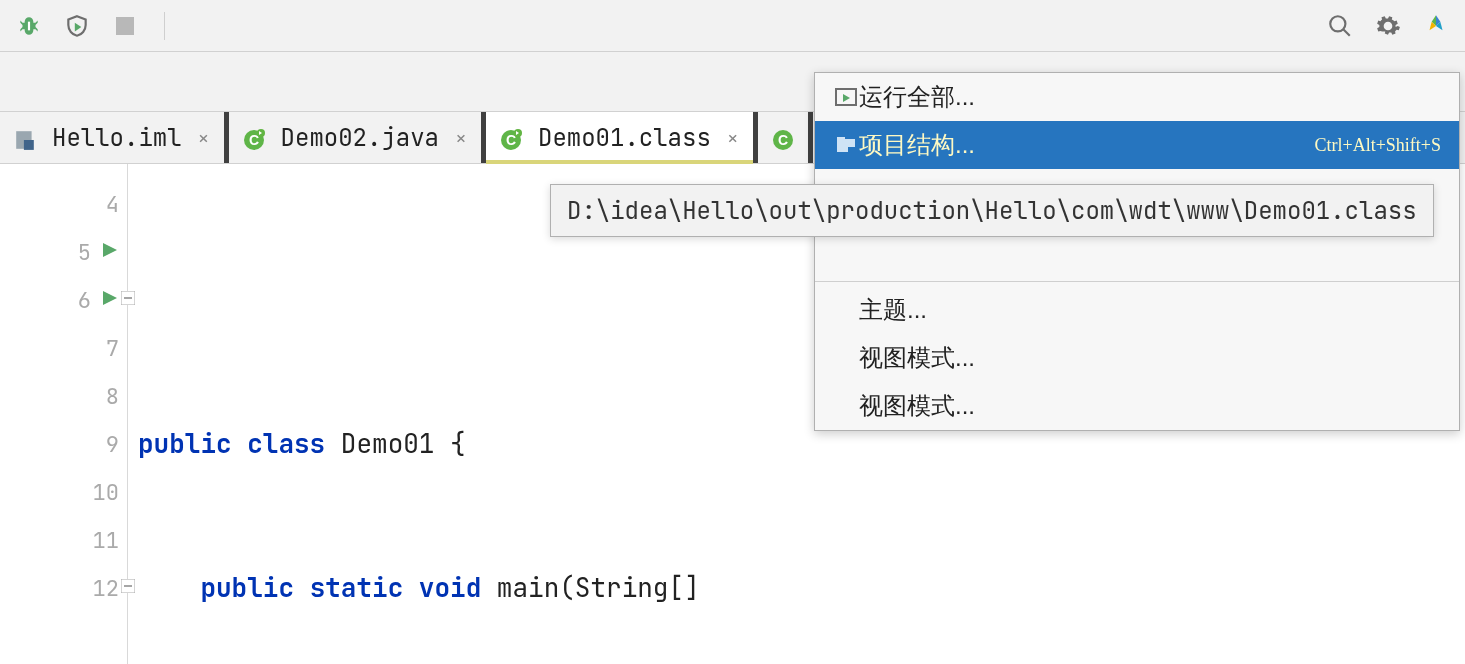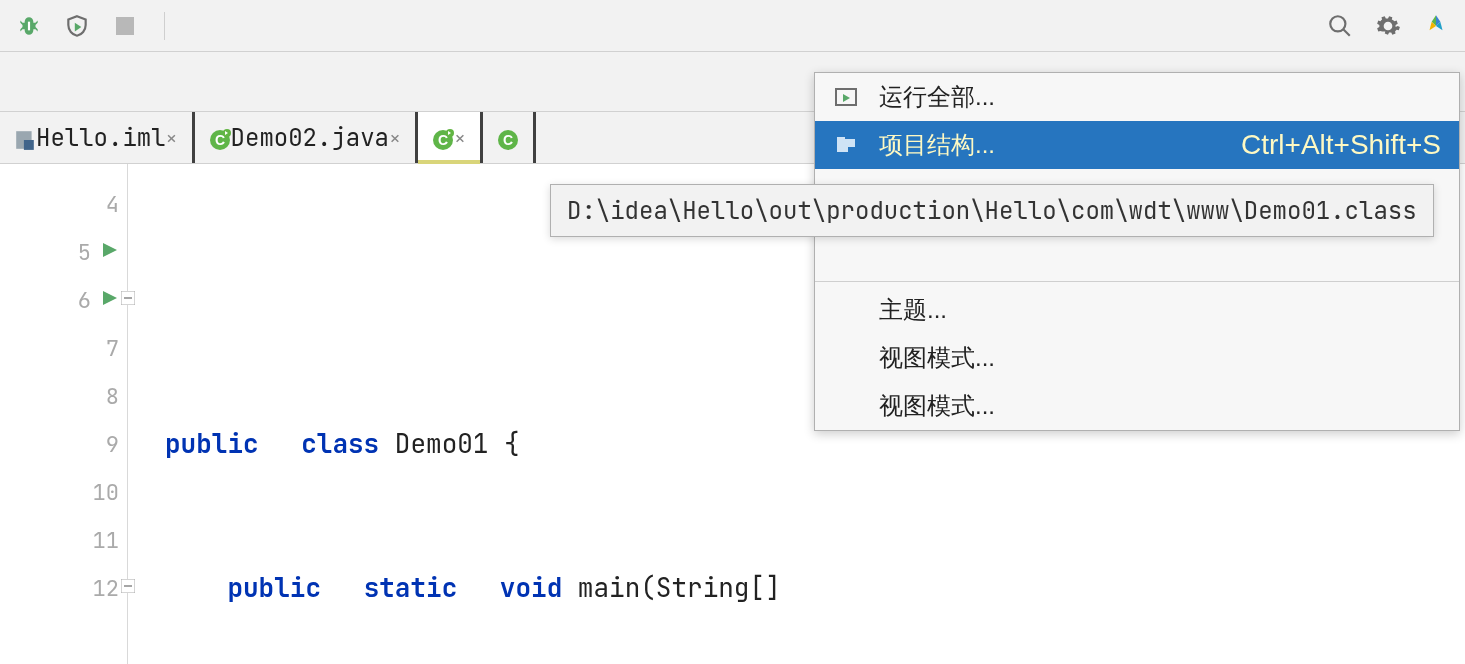--- a/index.html
+++ b/index.html
@@ -7,43 +7,43 @@
 
 .toolbar { height: 52px; background: #f2f2f2; border-bottom: 1px solid #d1d1d1; display: flex; align-items: center; padding: 0 16px; justify-content: space-between; }
 .toolbar-left { display: flex; align-items: center; gap: 22px; }
 .toolbar-right { display: flex; align-items: center; gap: 22px; }
 .toolbar-icon { width: 26px; height: 26px; display: flex; align-items: center; justify-content: center; cursor: pointer; }
 .toolbar-sep { width: 1px; height: 28px; background: #cfcfcf; margin: 0 4px; }
 
 .breadcrumb-bar { height: 60px; background: #f2f2f2; border-bottom: 1px solid #d1d1d1; }
 
 .tabs-bar { height: 52px; background: #f2f2f2; border-bottom: 1px solid #d1d1d1; display: flex; align-items: stretch; }
-.tab { display: flex; align-items: center; padding: 0 14px; gap: 0; font-family: "JetBrains Mono","Consolas",monospace; font-size: 24px; color: #222; border-right: 3px solid #404040; cursor: pointer; position: relative; }
+.tab { display: flex; align-items: center; padding: 0 14px; gap: 16px; font-family: "JetBrains Mono","Consolas",monospace; font-size: 24px; color: #222; border-right: 5px solid #404040; cursor: pointer; position: relative; }
 .tab.active { background: #fff; }
 .tab.active::after { content:""; position:absolute; left:0; right:0; bottom:-1px; height:4px; background:#d9d57a; }
 .tab-close { color: #888; font-size: 20px; cursor:pointer; }
 .tab-icon-box { width:22px; height:22px; position:relative; }
 
 .editor-area { display: flex; position: absolute; top: 164px; left: 0; right: 0; bottom: 0; }
 .gutter { width: 128px; background: #fff; border-right: 1px solid #d9d9d9; padding-top: 16px; }
 .gutter-line { display: flex; align-items: center; justify-content: flex-end; height: 48px; padding-right: 8px; position: relative; }
 .line-num { font-family: "JetBrains Mono","Consolas",monospace; font-size: 22px; color: #aaa; width: 40px; text-align: right; }
 .run-marker { margin-left: 10px; }
 .fold-marker { position:absolute; right:-8px; }
 
 .code { flex: 1; background: #fff; padding-top: 16px; font-family: "JetBrains Mono","Consolas",monospace; font-size: 26px; line-height: 48px; white-space: pre; color: #222; }
 .code-line { height: 48px; padding-left: 10px; }
-.kw { color: #0033b3; font-weight: bold; margin-left: 27px; }
+.kw { color: #0033b3; font-weight: bold; }
 
 .menu-popup { position: absolute; top: 72px; left: 814px; width: 646px; background: #f7f7f7; border: 1px solid #b0b0b0; box-shadow: 0 3px 10px rgba(0,0,0,0.2); z-index: 100; }
-.menu-item { display: flex; align-items: center; height: 48px; padding: 0 18px; font-size: 24px; color: #222; gap: 20px; cursor: pointer; }
+.menu-item { display: flex; align-items: center; height: 48px; padding: 0 18px; font-size: 24px; color: #222; cursor: pointer; }
 .menu-item.selected { background: #2675bf; color: #fef9c3; }
 .menu-item .mi-icon { width: 26px; display:flex; align-items:center; justify-content:center; }
 .menu-item .mi-label { flex: 1; }
-.menu-item .mi-shortcut { font-family: Liberation Sans, sans-serif; font-size: 28px; }
+.menu-item .mi-shortcut { font-family: Liberation Serif, serif; font-size: 18px; }
 .menu-sep { height: 1px; background: #cfcfcf; margin: 4px 0; }
 
 .tooltip { position: absolute; top: 184px; left: 550px; background: #f2f2f2; border: 1px solid #b0b0b0; padding: 10px 16px; font-family: "JetBrains Mono","Consolas",monospace; font-size: 24px; color: #333; z-index: 200; box-shadow: 0 2px 8px rgba(0,0,0,0.15); }
 </style>
 </head>
 <body>
 
 <div class="toolbar">
   <div class="toolbar-left">
     <div class="toolbar-icon">
@@ -115,20 +115,21 @@
   </div>
   <div class="tab active">
     <span class="tab-icon-box">
       <svg width="22" height="22">
           <circle cx="11" cy="11" r="10" fill="#5fb548"></circle>
           <text x="11" y="16" text-anchor="middle" fill="#fff" font-size="14" font-family="sans-serif" font-weight="bold">C</text>
           <circle cx="18" cy="4" r="4" fill="#62b543"></circle>
           <path d="M16 4l3 2-3 2z" fill="#fff" transform="translate(0,-2)"></path>
         </svg>
     </span>
+    <span>Demo01.class</span>
     <span class="tab-close">×</span>
   </div>
   <div class="tab">
     <span class="tab-icon-box">
       <svg width="22" height="22">
           <circle cx="11" cy="11" r="10" fill="#5fb548"></circle>
           <text x="11" y="16" text-anchor="middle" fill="#fff" font-size="14" font-family="sans-serif" font-weight="bold">C</text>
         </svg>
     </span>
   </div>

